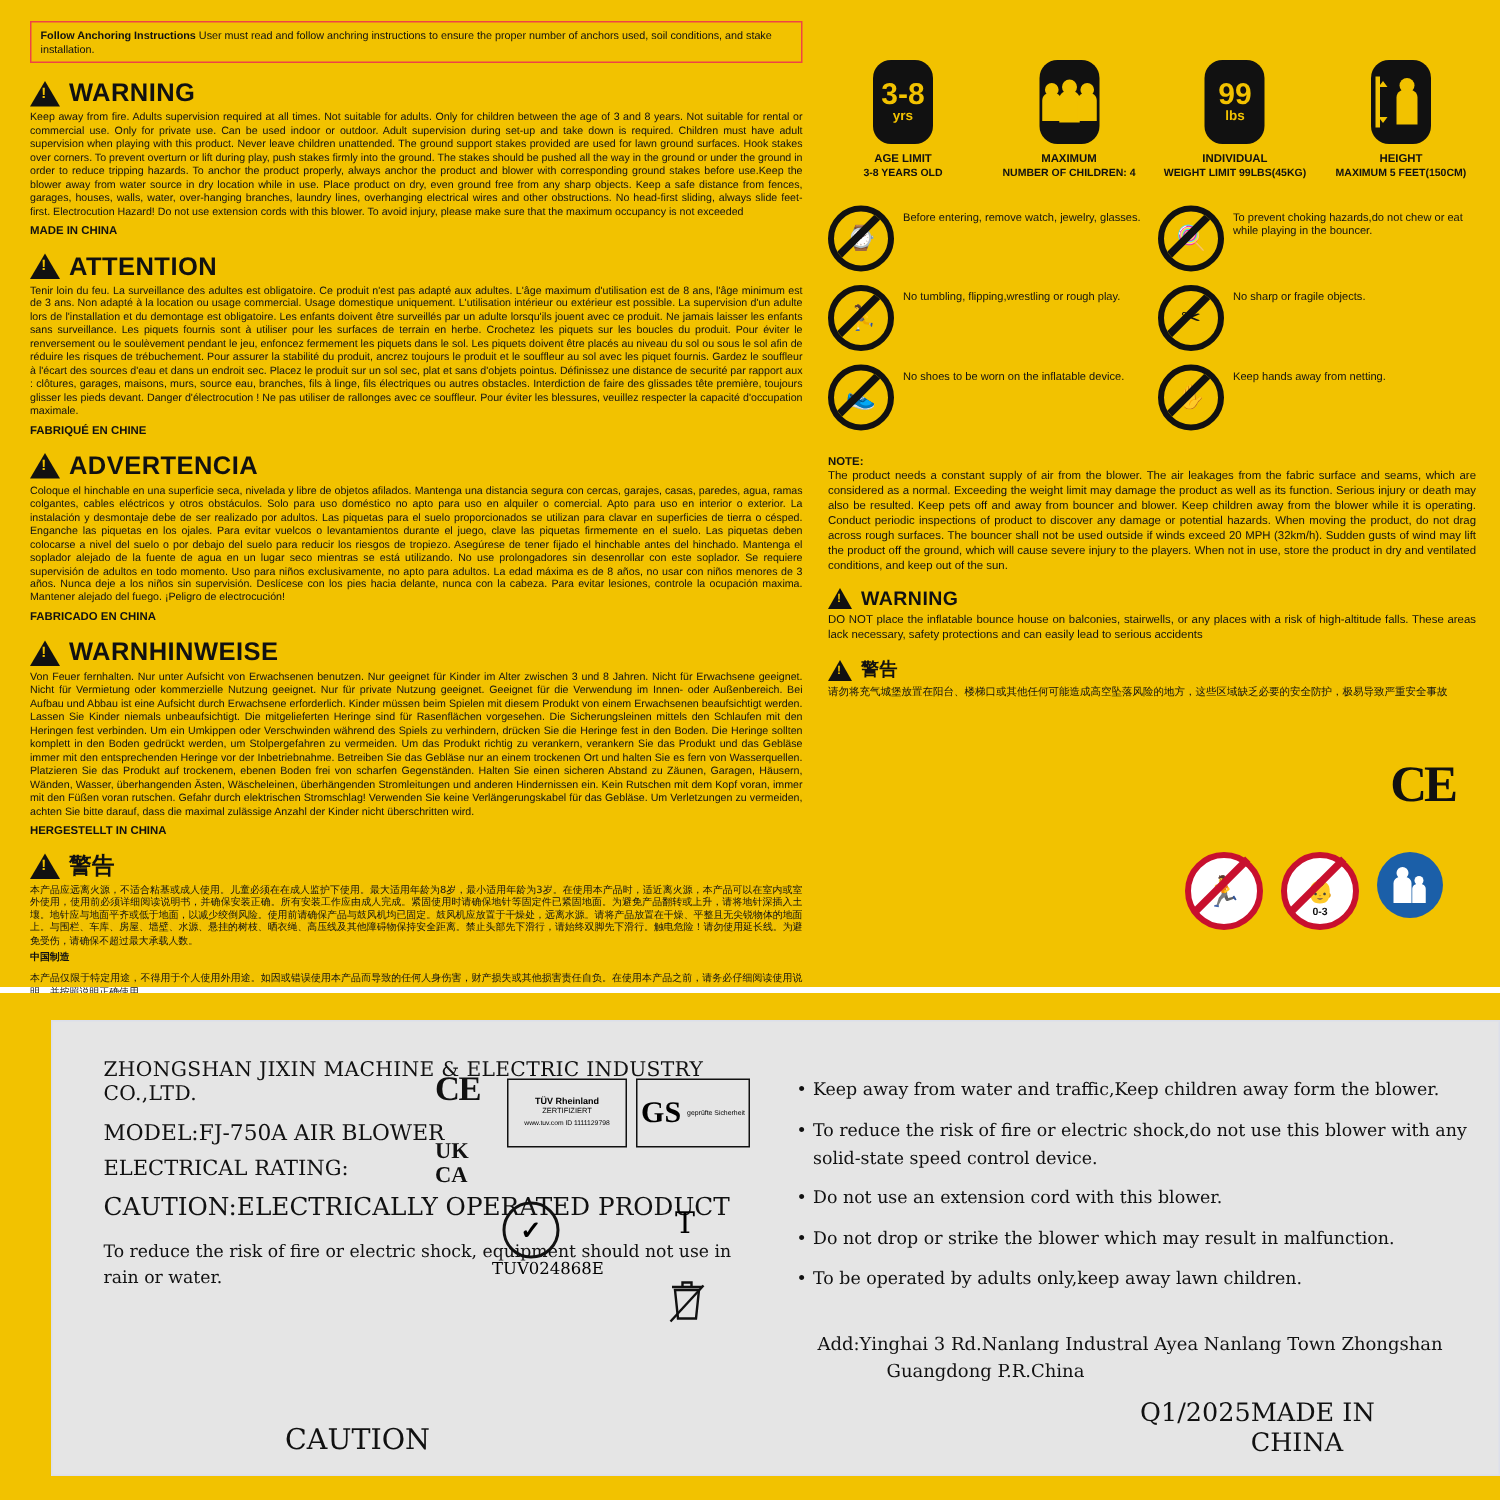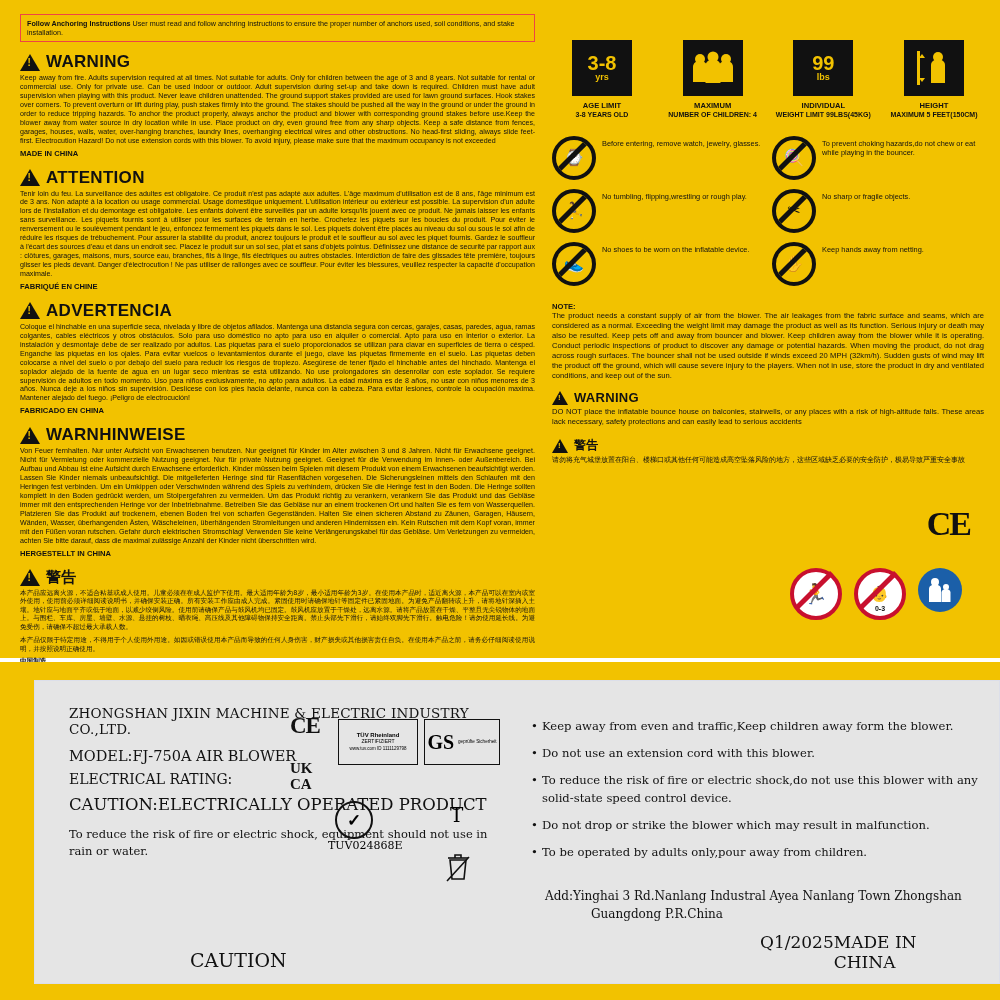--- a/index.html
+++ b/index.html
@@ -21,21 +21,21 @@
   .tri:after{content:"!";position:absolute;left:-2.5px;top:4px;font-size:10px;font-weight:bold;color:#f2c200;line-height:1;}
   .sec-title{font-size:17px;font-weight:bold;color:#111;letter-spacing:.3px;text-align:center;}
   .sec-title.cjk{font-family:"DejaVu Sans",sans-serif;font-size:15px;}
   .body-txt{font-size:7.1px;line-height:1.26;color:#111;text-align:justify;}
   .body-txt.cjk{font-family:"DejaVu Sans",sans-serif;font-size:6.6px;line-height:1.3;}
   .made{font-size:7.6px;font-weight:bold;color:#111;margin-top:3px;}
 
   
   .badges{display:flex;justify-content:space-between;align-items:flex-start;}
   .badge{width:100px;text-align:center;}
-  .badge .box{width:60px;height:56px;background:#111;border-radius:0;margin:0 auto;display:flex;align-items:center;justify-content:center;color:#f2c200;}
+  .badge .box{width:40px;height:56px;background:#111;border-radius:12px;margin:0 auto;display:flex;align-items:center;justify-content:center;color:#f2c200;}
   .badge .big{font-size:20px;font-weight:bold;line-height:1;}
   .badge .sml{font-size:9px;font-weight:bold;line-height:1.1;}
   .badge .cap{margin-top:5px;font-size:7px;font-weight:bold;line-height:1.25;color:#111;}
   .badge .cap .t{font-size:7.6px;}
 
   .prohib-grid{margin-top:16px;display:grid;grid-template-columns:1fr 1fr;gap:9px 8px;}
   .prow{display:flex;align-items:flex-start;gap:6px;}
   .nosym{width:36px;height:36px;flex:0 0 36px;border:4px solid #111;border-radius:50%;position:relative;background:#f2c200;overflow:hidden;}
   .nosym .bar{position:absolute;left:-6px;top:13px;width:46px;height:4.5px;background:#111;transform:rotate(-45deg);}
   .nosym .gly{position:absolute;left:0;top:0;width:28px;height:28px;display:flex;align-items:center;justify-content:center;font-size:16px;color:#111;}
@@ -139,22 +139,22 @@
         <div class="body-txt">Von Feuer fernhalten. Nur unter Aufsicht von Erwachsenen benutzen. Nur geeignet für Kinder im Alter zwischen 3 und 8 Jahren. Nicht für Erwachsene geeignet. Nicht für Vermietung oder kommerzielle Nutzung geeignet. Nur für private Nutzung geeignet. Geeignet für die Verwendung im Innen- oder Außenbereich. Bei Aufbau und Abbau ist eine Aufsicht durch Erwachsene erforderlich. Kinder müssen beim Spielen mit diesem Produkt von einem Erwachsenen beaufsichtigt werden. Lassen Sie Kinder niemals unbeaufsichtigt. Die mitgelieferten Heringe sind für Rasenflächen vorgesehen. Die Sicherungsleinen mittels den Schlaufen mit den Heringen fest verbinden. Um ein Umkippen oder Verschwinden während des Spiels zu verhindern, drücken Sie die Heringe fest in den Boden. Die Heringe sollten komplett in den Boden gedrückt werden, um Stolpergefahren zu vermeiden. Um das Produkt richtig zu verankern, verankern Sie das Produkt und das Gebläse immer mit den entsprechenden Heringe vor der Inbetriebnahme. Betreiben Sie das Gebläse nur an einem trockenen Ort und halten Sie es fern von Wasserquellen. Platzieren Sie das Produkt auf trockenem, ebenen Boden frei von scharfen Gegenständen. Halten Sie einen sicheren Abstand zu Zäunen, Garagen, Häusern, Wänden, Wasser, überhangenden Ästen, Wäscheleinen, überhängenden Stromleitungen und anderen Hindernissen ein. Kein Rutschen mit dem Kopf voran, immer mit den Füßen voran rutschen. Gefahr durch elektrischen Stromschlag! Verwenden Sie keine Verlängerungskabel für das Gebläse. Um Verletzungen zu vermeiden, achten Sie bitte darauf, dass die maximal zulässige Anzahl der Kinder nicht überschritten wird.</div>
         <div class="made">HERGESTELLT IN CHINA</div>
       </div>
 
       <div class="sec">
         <div class="sec-head">
           <span class="tri"></span>
           <span class="sec-title cjk">警告</span>
         </div>
         <div class="body-txt cjk">本产品应远离火源，不适合粘基或成人使用。儿童必须在在成人监护下使用。最大适用年龄为8岁，最小适用年龄为3岁。在使用本产品时，适近离火源，本产品可以在室内或室外使用，使用前必须详细阅读说明书，并确保安装正确。所有安装工作应由成人完成。紧固使用时请确保地针等固定件已紧固地面。为避免产品翻转或上升，请将地针深插入土壤。地针应与地面平齐或低于地面，以减少绞倒风险。使用前请确保产品与鼓风机均已固定。鼓风机应放置于干燥处，远离水源。请将产品放置在干燥、平整且无尖锐物体的地面上。与围栏、车库、房屋、墙壁、水源、悬挂的树枝、晒衣绳、高压线及其他障碍物保持安全距离。禁止头部先下滑行，请始终双脚先下滑行。触电危险！请勿使用延长线。为避免受伤，请确保不超过最大承载人数。</div>
+        <div class="body-txt cjk" style="margin-top:3px;font-weight:bold">中国制造</div>
         <div class="body-txt cjk" style="margin-top:5px">本产品仅限于特定用途，不得用于个人使用外用途。如因或错误使用本产品而导致的任何人身伤害，财产损失或其他损害责任自负。在使用本产品之前，请务必仔细阅读使用说明，并按照说明正确使用。</div>
-        <div class="body-txt cjk" style="margin-top:3px;font-weight:bold">中国制造</div>
       </div>
     </div>
 
     <div class="col-right">
 
       <div class="badges">
         <div class="badge">
           <div class="box">
             <div>
               <div class="big">3-8</div>
@@ -341,25 +341,25 @@
           <path d="M5 9h16l-2 19H7z"></path>
             <path d="M3 7h20"></path>
             <path d="M10 7V4h6v3"></path>
           <path d="M2 30L24 6"></path>
         </g>
       </svg>
     </div>
 
     <div class="br">
       <ul style="margin:0;padding:0">
-        <li>Keep away from even and traffic,Keep children away form the blower.</li>
+        <li>Keep away from water and traffic,Keep children away form the blower.</li>
+        <li>To reduce the risk of fire or electric shock,do not use this blower with any solid-state speed control device.</li>
         <li>Do not use an extension cord with this blower.</li>
-        <li>To reduce the risk of fire or electric shock,do not use this blower with any solid-state speed control device.</li>
         <li>Do not drop or strike the blower which may result in malfunction.</li>
-        <li>To be operated by adults only,pour away from children.</li>
+        <li>To be operated by adults only,keep away lawn children.</li>
       </ul>
       <div class="addr">Add:Yinghai 3 Rd.Nanlang Industral Ayea Nanlang Town Zhongshan</div>
       <div class="addr" style="margin-top:0;padding-left:60px">Guangdong  P.R.China</div>
       <div class="lastline">
         <span style="margin-left:215px">Q1/2025</span>
         <span>MADE IN CHINA</span>
       </div>
     </div>
 
   </div>

